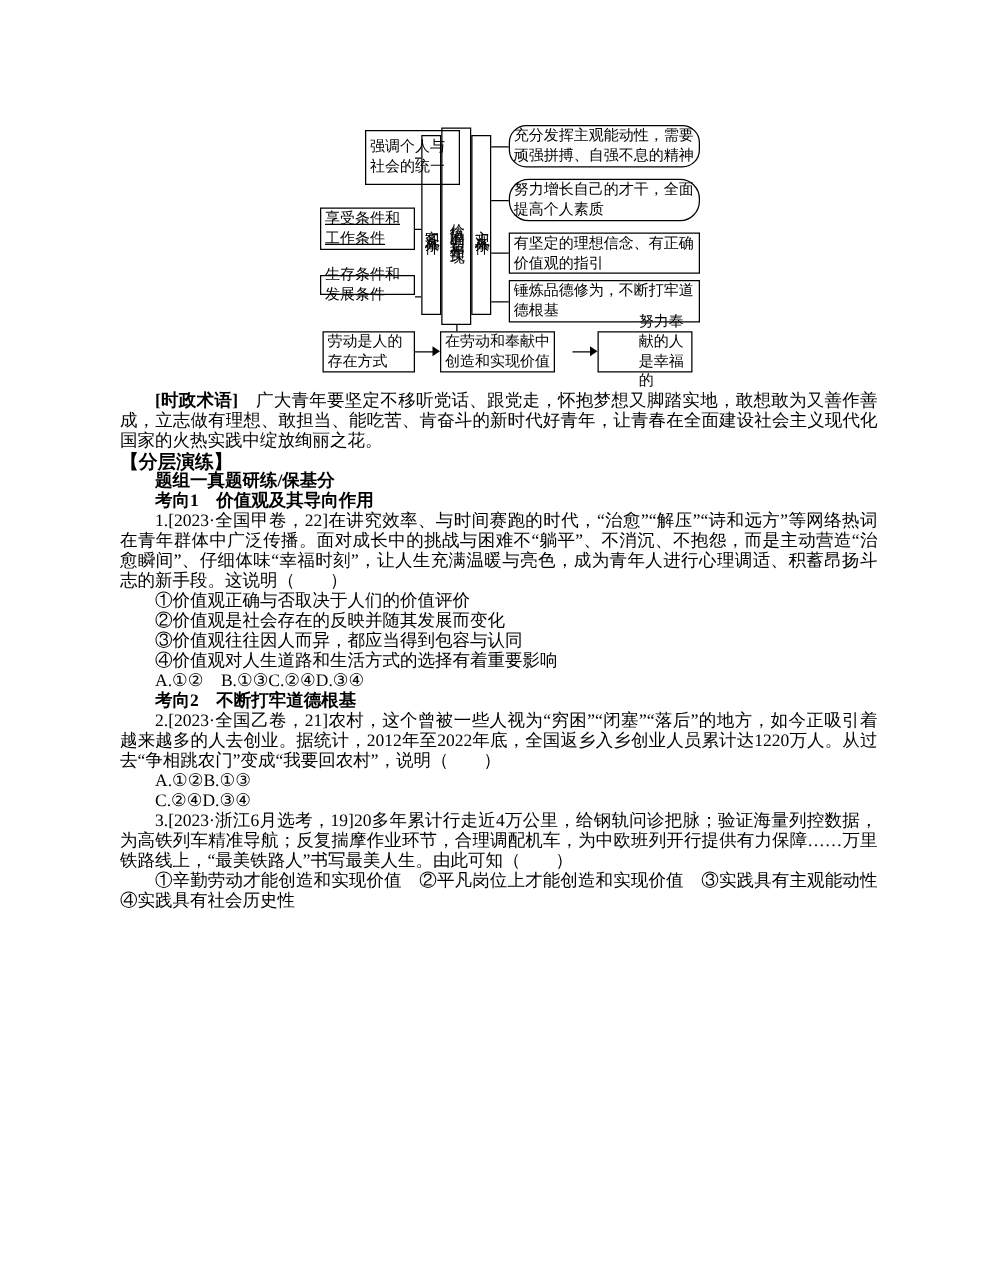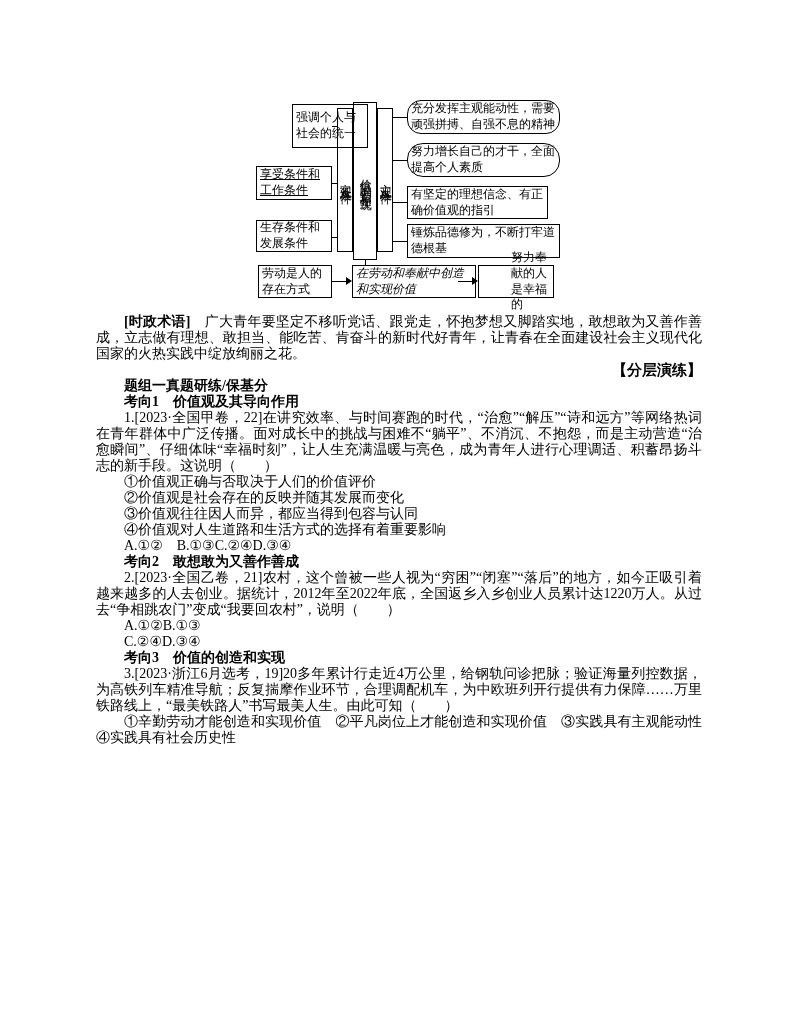--- a/index.html
+++ b/index.html
@@ -59,59 +59,59 @@
     position: absolute;
     top: 314px; left: 96px;
     width: 606px;
     font-size: 14px;
     line-height: 16px;
     text-align: justify;
   }
   .text-body p { margin: 0; text-indent: 2em; }
   .bold { font-weight: bold; }
   .center-title {
-    text-align: right;
+    text-align: left;
     text-indent: 0 !important;
     font-weight: bold;
     font-size: 15px;
   }
 </style>
 </head>
 <body>
 
 <div class="page">
 
   <div class="diagram">
 
     <div class="dbox" style="left:256px;top:4px;width:76px;height:44px;margin-left:36px;">强调个人与社会的统一</div>
     <div class="dbox" style="left:256px;top:66px;width:76px;height:34px;text-decoration:underline;">享受条件和工作条件</div>
-    <div class="dbox" style="left:256px;top:120px;width:76px;height:32px;">生存条件和发展条件</div>
+    <div class="dbox" style="left:256px;top:120px;width:76px;height:16px;">生存条件和发展条件</div>
 
     <div class="hline" style="left:332px;top:26px;width:5px;"></div>
     <div class="hline" style="left:332px;top:83px;width:5px;"></div>
     <div class="hline" style="left:332px;top:137px;width:5px;"></div>
 
     <div class="vstrip" style="left:337px;top:8px;width:16px;height:144px;">客观条件</div>
     <div class="vstrip" style="left:353px;top:2px;width:24px;height:158px;">价值的创造和实现</div>
     <div class="vstrip" style="left:377px;top:8px;width:16px;height:144px;">主观条件</div>
 
     <div class="hline" style="left:393px;top:17px;width:14px;"></div>
     <div class="hline" style="left:393px;top:60px;width:14px;"></div>
     <div class="hline" style="left:393px;top:102px;width:14px;"></div>
     <div class="hline" style="left:393px;top:141px;width:14px;"></div>
 
     <div class="dbox" style="left:407px;top:0px;width:153px;height:34px;border-radius:14px;">充分发挥主观能动性，需要顽强拼搏、自强不息的精神</div>
     <div class="dbox" style="left:407px;top:43px;width:153px;height:34px;border-radius:16px;">努力增长自己的才干，全面提高个人素质</div>
-    <div class="dbox" style="left:407px;top:86px;width:141px;height:33px;">有坚定的理想信念、有正确价值观的指引</div>
+    <div class="dbox" style="left:407px;top:86px;width:153px;height:33px;">有坚定的理想信念、有正确价值观的指引</div>
     <div class="dbox" style="left:407px;top:124px;width:153px;height:34px;">锤炼品德修为，不断打牢道德根基</div>
 
     <div class="vline" style="left:365px;top:160px;height:5px;"></div>
 
     <div class="dbox" style="left:258px;top:165px;width:74px;height:33px;">劳动是人的存在方式</div>
-    <div class="dbox" style="left:352px;top:165px;width:124px;height:33px;font-style:italic;">在劳动和奉献中创造和实现价值</div>
+    <div class="dbox" style="left:352px;top:165px;width:92px;height:33px;">在劳动和奉献中创造和实现价值</div>
     <div class="dbox" style="left:478px;top:165px;width:76px;height:33px;padding-left:32px;">努力奉献的人是幸福的</div>
 
     <div class="hline" style="left:332px;top:181px;width:15px;"></div>
     <div class="arrow-r" style="left:346px;top:177px;"></div>
     <div class="hline" style="left:458px;top:181px;width:15px;"></div>
     <div class="arrow-r" style="left:472px;top:177px;"></div>
   </div>
 
   <div class="text-body">
 
@@ -125,25 +125,24 @@
 
     <p class="bold">考向1　价值观及其导向作用</p>
 
     <p>1.[2023·全国甲卷，22]在讲究效率、与时间赛跑的时代，“治愈”“解压”“诗和远方”等网络热词在青年群体中广泛传播。面对成长中的挑战与困难不“躺平”、不消沉、不抱怨，而是主动营造“治愈瞬间”、仔细体味“幸福时刻”，让人生充满温暖与亮色，成为青年人进行心理调适、积蓄昂扬斗志的新手段。这说明（　　）</p>
     <p>①价值观正确与否取决于人们的价值评价</p>
     <p>②价值观是社会存在的反映并随其发展而变化</p>
     <p>③价值观往往因人而异，都应当得到包容与认同</p>
     <p>④价值观对人生道路和生活方式的选择有着重要影响</p>
     <p>A.①②　B.①③C.②④D.③④</p>
 
-    <p class="bold">考向2　敢想敢为又善作善成</p>
+    <p class="bold">考向2　不断打牢道德根基</p>
 
     <p>2.[2023·全国乙卷，21]农村，这个曾被一些人视为“穷困”“闭塞”“落后”的地方，如今正吸引着越来越多的人去创业。据统计，2012年至2022年底，全国返乡入乡创业人员累计达1220万人。从过去“争相跳农门”变成“我要回农村”，说明（　　）</p>
     <p>A.①②B.①③</p>
     <p>C.②④D.③④</p>
 
-    <p class="bold">考向3　价值的创造和实现</p>
 
     <p>3.[2023·浙江6月选考，19]20多年累计行走近4万公里，给钢轨问诊把脉；验证海量列控数据，为高铁列车精准导航；反复揣摩作业环节，合理调配机车，为中欧班列开行提供有力保障……万里铁路线上，“最美铁路人”书写最美人生。由此可知（　　）</p>
     <p>①辛勤劳动才能创造和实现价值　②平凡岗位上才能创造和实现价值　③实践具有主观能动性　④实践具有社会历史性</p>
 
   </div>
 </div>
 
 </body></html>

